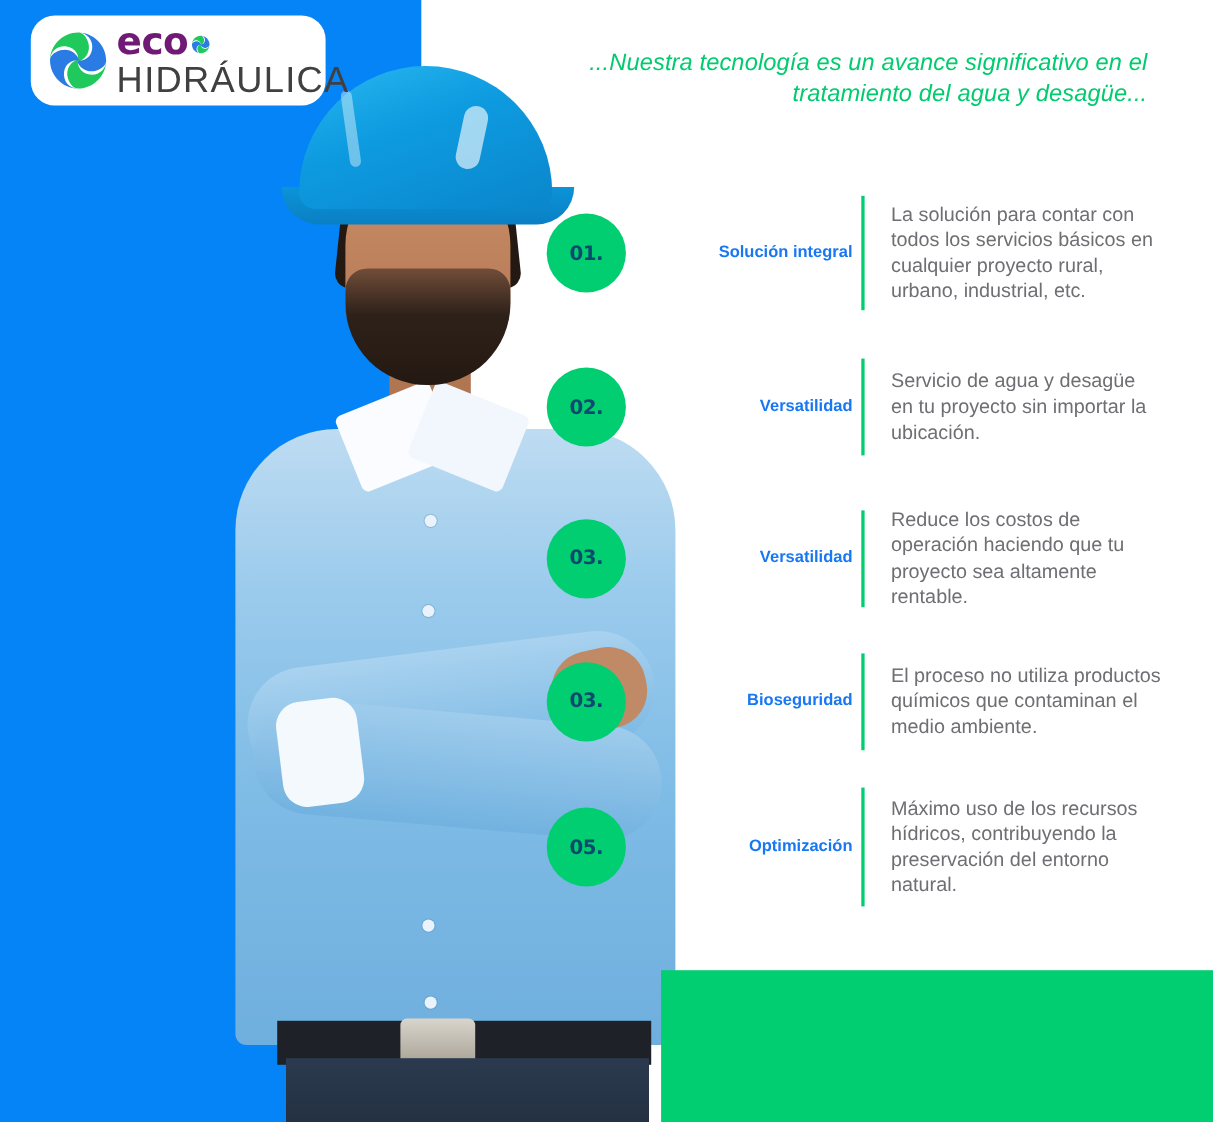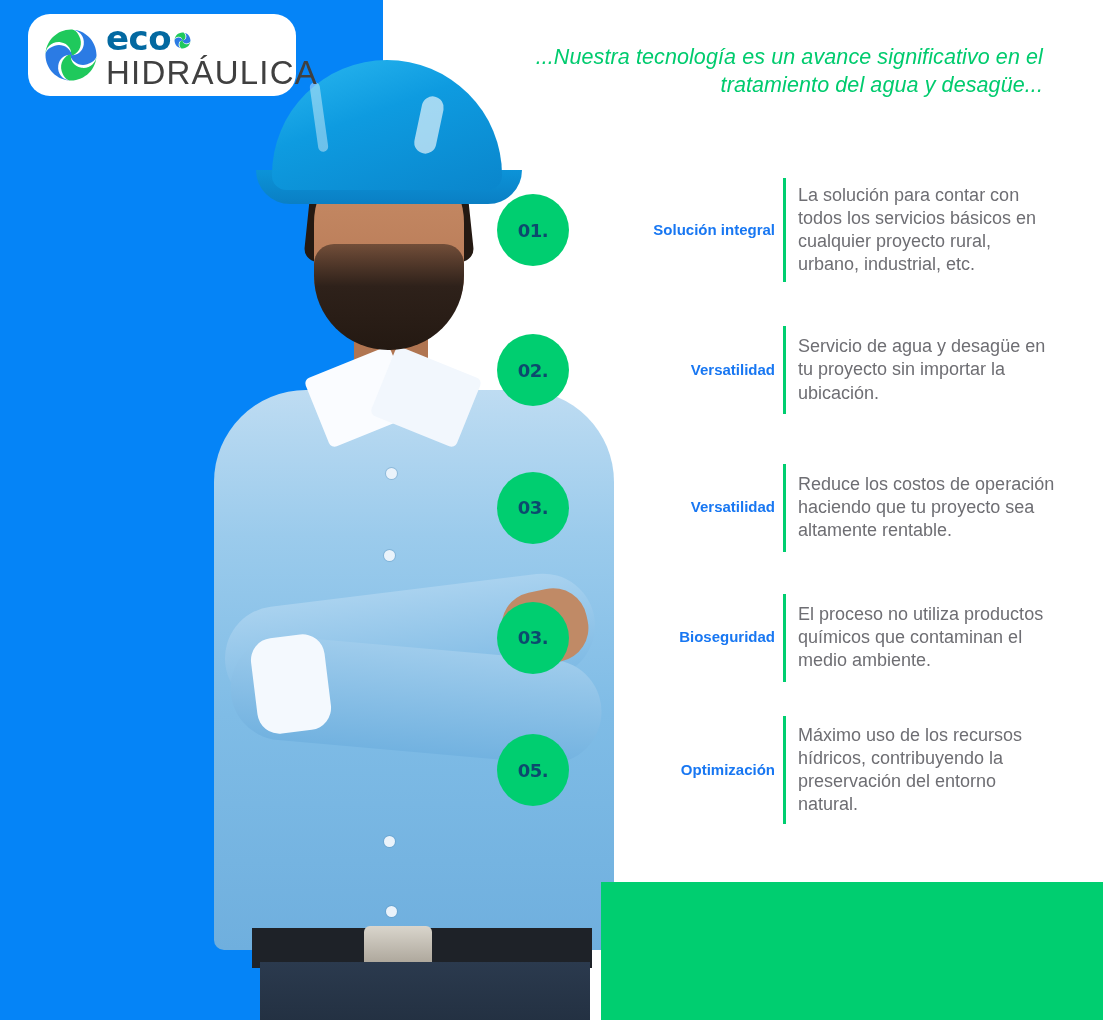--- a/index.html
+++ b/index.html
@@ -9,21 +9,21 @@
   
   .blue-panel{position:absolute;left:0;top:0;width:383px;height:1020px;background:#0584F7;}
   .green-block{position:absolute;left:601px;top:882px;width:502px;height:138px;background:#00CE70;}
 
   
   .logo-pill{position:absolute;left:28px;top:14px;width:268px;height:82px;background:#ffffff;
              border-radius:22px;display:flex;align-items:center;}
   .logo-mark{width:58px;height:58px;margin-left:14px;flex:0 0 auto;}
   .logo-words{margin-left:6px;display:flex;flex-direction:column;justify-content:center;line-height:1;}
   .logo-eco-row{display:flex;align-items:center;}
-  .logo-eco{font-size:34px;font-weight:bold;color:#0369a1;letter-spacing:-0.5px;
+  .logo-eco{font-size:34px;font-weight:bold;color:#701a75;letter-spacing:-0.5px;
             font-family:"DejaVu Sans",sans-serif;}
   .logo-o{width:19px;height:19px;margin-left:2px;margin-bottom:-4px;}
   .logo-hidraulica{font-size:33px;color:#404040;letter-spacing:1.2px;margin-top:1px;
                    font-family:"Liberation Sans",sans-serif;font-weight:400;}
 
   
   .photo{position:absolute;left:118px;top:30px;width:560px;height:990px;}
 
   
   .headline{position:absolute;right:60px;top:44px;width:520px;text-align:right;
@@ -36,21 +36,21 @@
   .f1{height:140px;} .f2{height:140px;} .f3{height:135px;} .f4{height:125px;} .f5{height:140px;}
 
   .badge{flex:0 0 auto;width:72px;height:72px;border-radius:50%;background:#00CE70;
          display:flex;align-items:center;justify-content:center;
          color:#0c4a6e;font-size:18px;font-weight:bold;letter-spacing:-0.5px;
          font-family:"DejaVu Sans",sans-serif;}
   .ftitle{flex:0 0 auto;width:190px;margin-left:16px;color:#1877F2;font-weight:bold;
           font-size:15px;line-height:1.12;text-align:right;padding-right:8px;}
   .divider{flex:0 0 auto;width:3px;background:#00CE70;align-self:center;}
   .d1{height:104px;} .d2{height:88px;} .d3{height:88px;} .d4{height:88px;} .d5{height:108px;}
-  .fdesc{flex:1 1 auto;margin-left:12px;color:#6E6E73;font-size:18px;line-height:1.28;}
+  .fdesc{flex:1 1 auto;margin-left:24px;color:#6E6E73;font-size:18px;line-height:1.28;}
 
   
   .hat{position:absolute;left:154px;top:30px;width:230px;height:130px;
        border-radius:128px 128px 16px 16px;
        background:linear-gradient(160deg,#2BB8F0 0%,#0E9BE0 42%,#0A86CC 100%);}
   .hat-brim{position:absolute;left:138px;top:140px;width:266px;height:34px;border-radius:0 0 70px 70px;
        background:linear-gradient(180deg,#0C93D8,#0A7FC4);}
   .hat-shine{position:absolute;left:300px;top:66px;width:22px;height:58px;border-radius:12px;
        background:rgba(255,255,255,.62);transform:rotate(12deg);}
   .hat-shine2{position:absolute;left:196px;top:52px;width:10px;height:70px;border-radius:8px;

